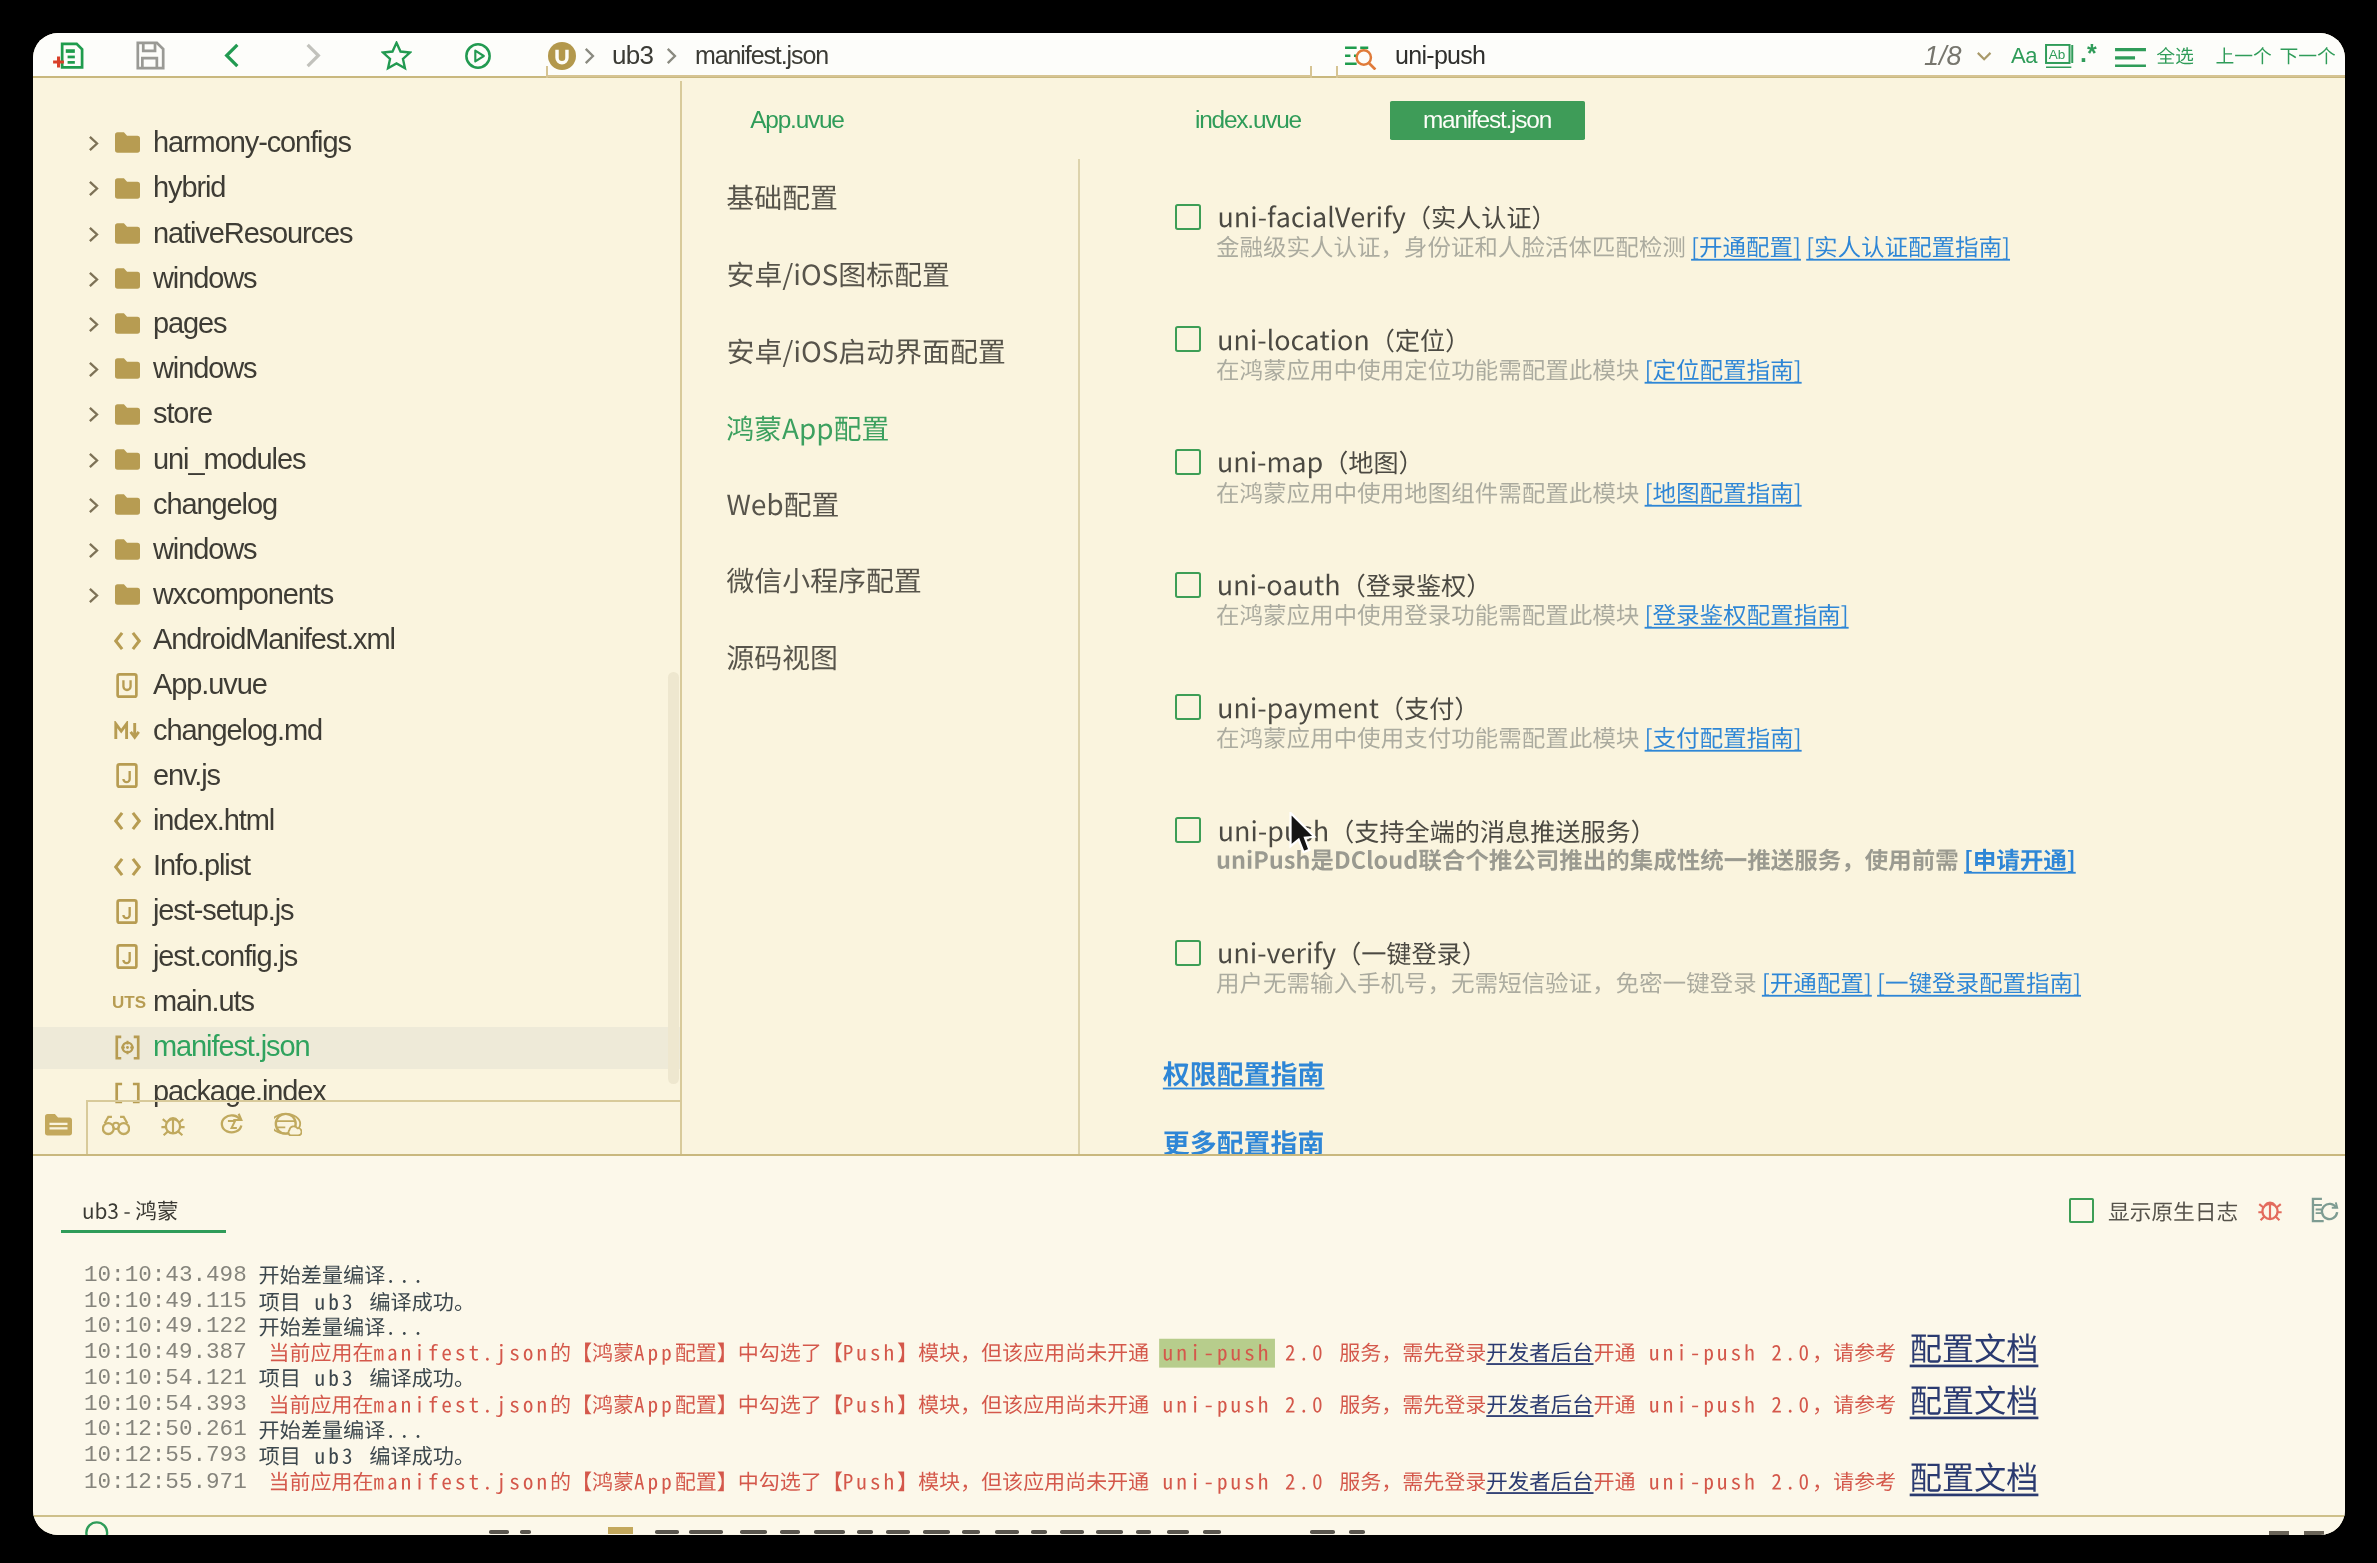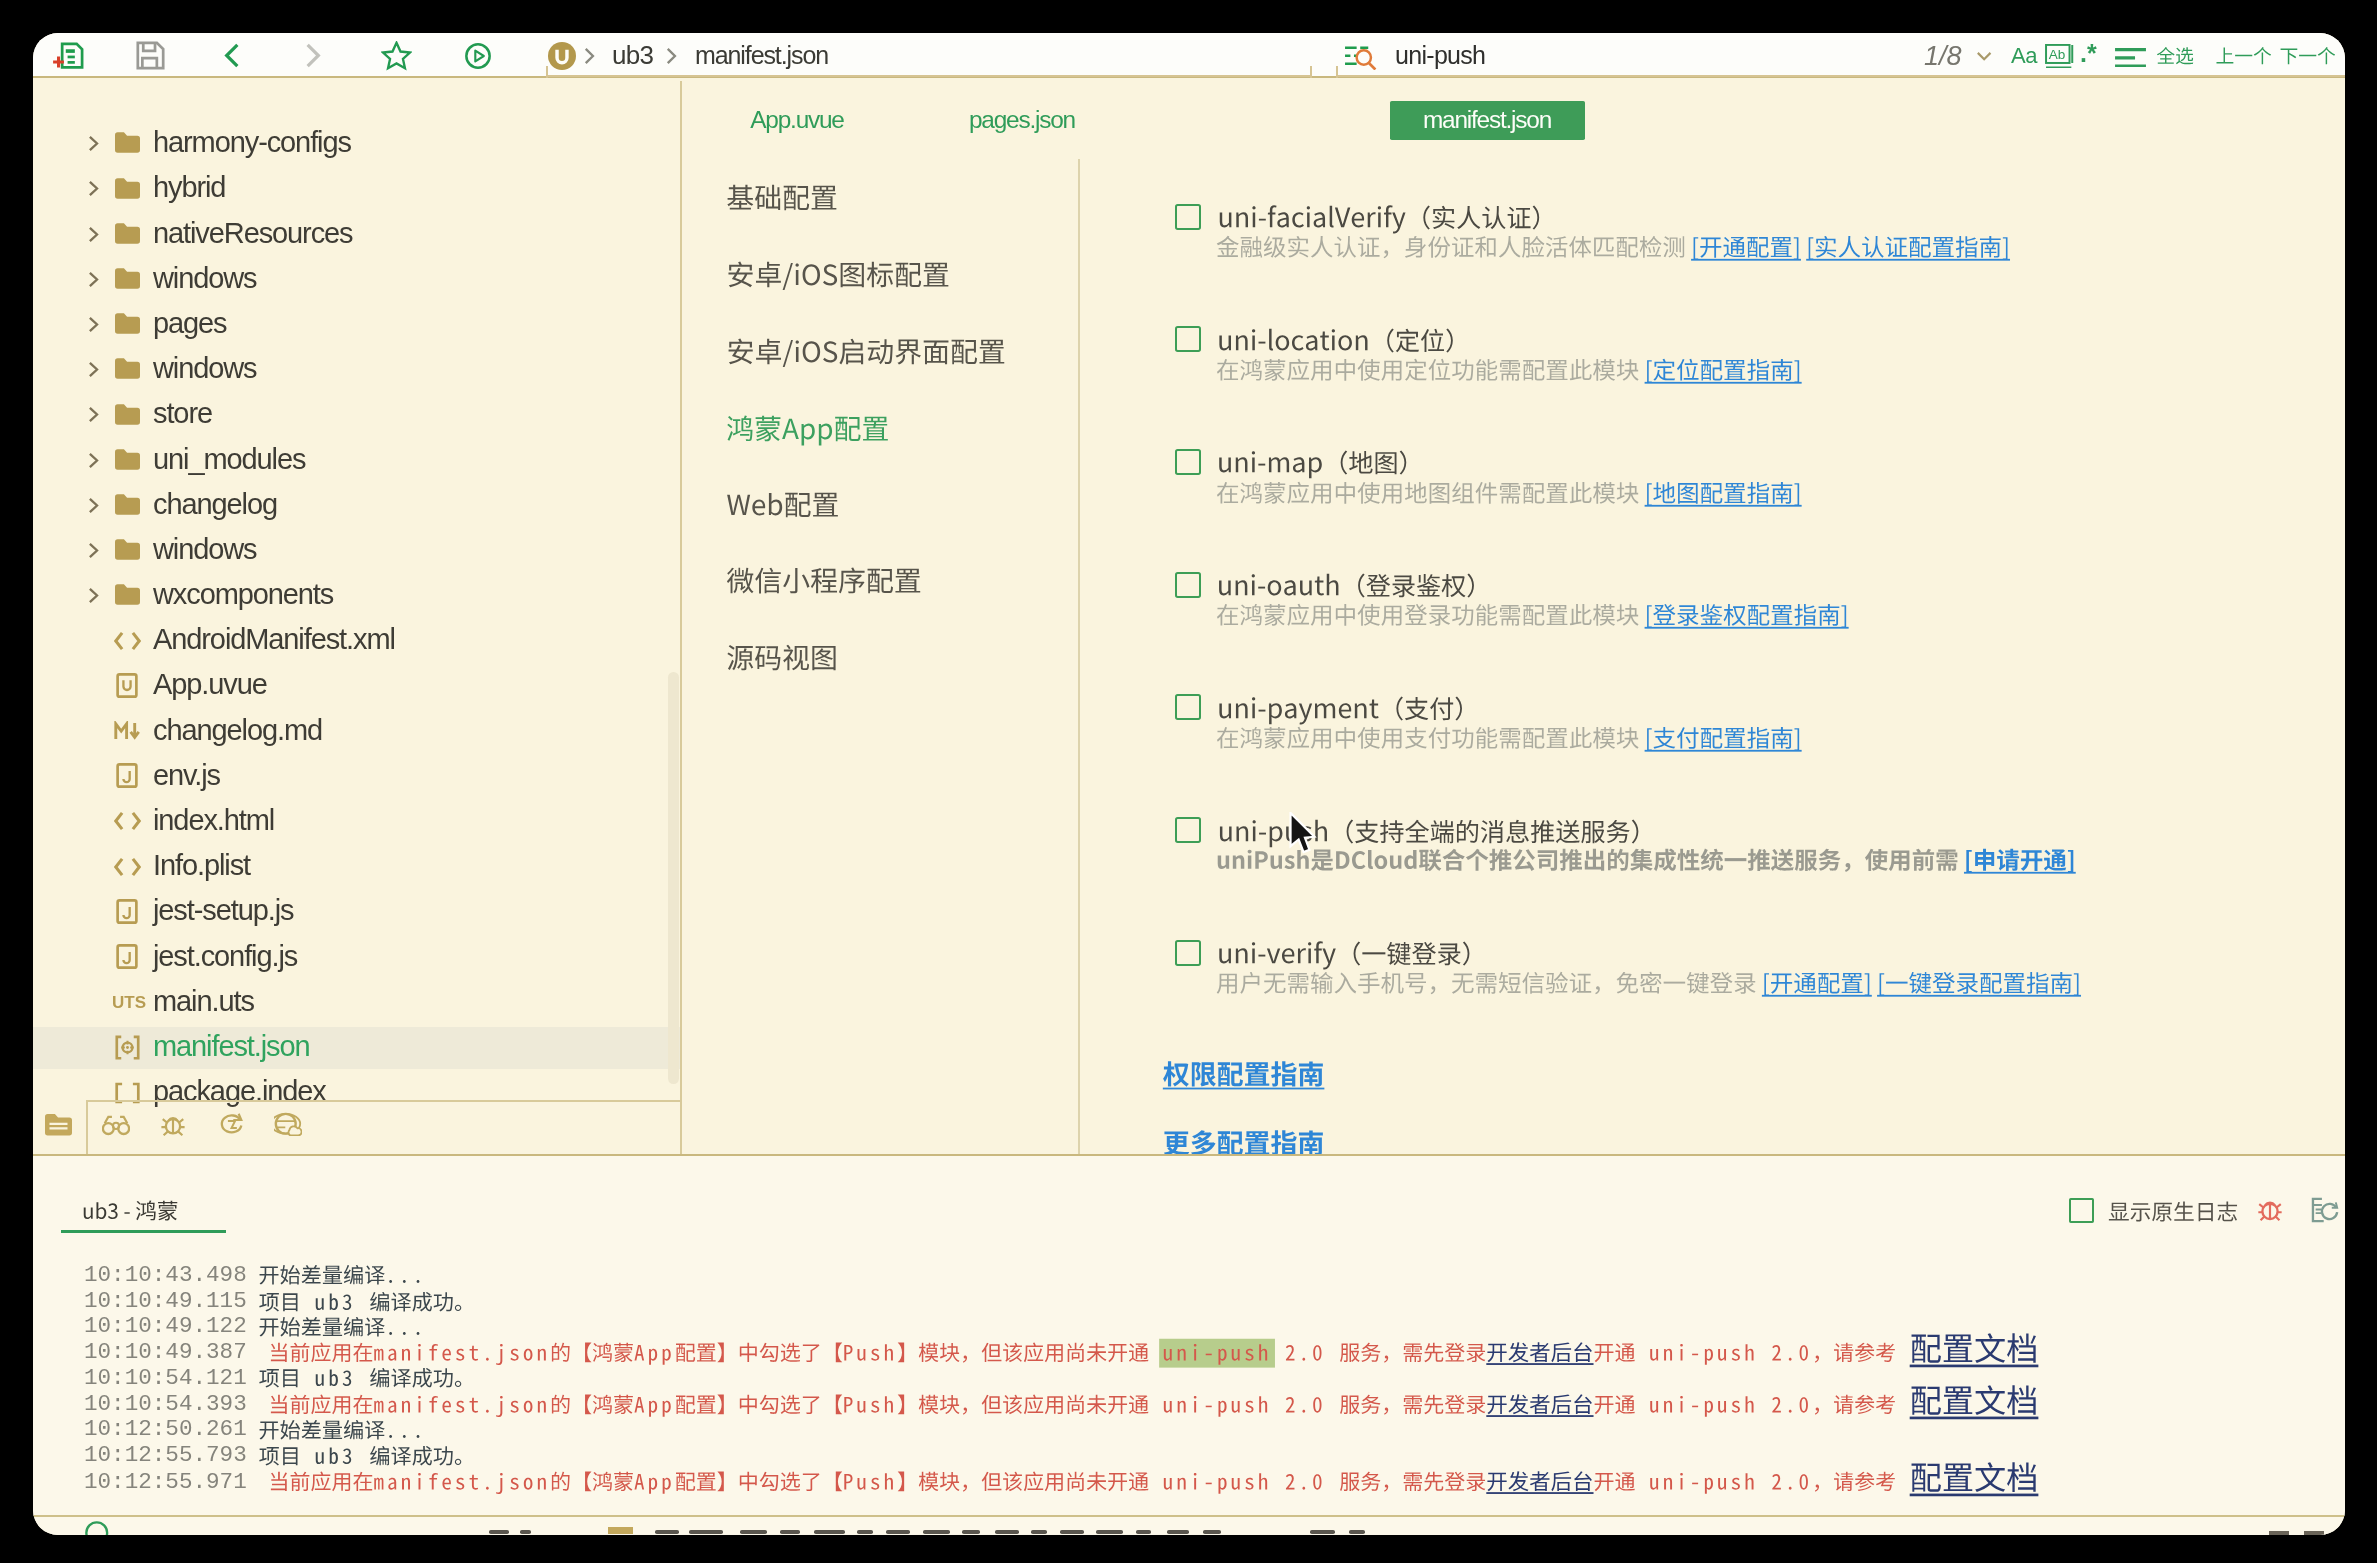--- a/index.html
+++ b/index.html
@@ -247,21 +247,21 @@
         <path d="M26 9 a11 9.5 0 1 0 1 6" fill="none" stroke="#c0a95e" stroke-width="2.6"></path>
         <path d="M18 9 h9 l-3 -7" fill="none" stroke="#c0a95e" stroke-width="2.4"></path>
         <path d="M12 10 h8 l-4 8 h6" fill="none" stroke="#c0a95e" stroke-width="2.2"></path>
       </svg>
       <svg style="position:absolute;left:241px;top:1079px" width="28" height="24.4" viewBox="0 0 31 27">
         <circle cx="13" cy="13" r="11" fill="none" stroke="#c0a95e" stroke-width="2.6"></circle>
         <path d="M13 2 a16 11 0 0 0 0 22 M13 2 a16 11 0 0 1 0 22 M2.5 10 h21 M2.5 17 h10" fill="none" stroke="#c0a95e" stroke-width="2"></path>
         <path d="M17 20 a5 5 0 0 1 9 -2 a4 4 0 0 1 1 8 h-9 a4 4 0 0 1 -1 -6 z" fill="#faf4de" stroke="#c0a95e" stroke-width="2"></path>
       </svg>
       <div style="position:absolute;left:493px;top:73px;width:542px;text-align:center;font-family:&quot;Liberation Sans&quot;,sans-serif;font-size:24.4px;line-height:28px;color:#2f9c59;font-weight:400;letter-spacing:-1.2px;white-space:pre;">App.uvue</div>
-      <div style="position:absolute;left:718px;top:73px;width:542px;text-align:center;font-family:&quot;Liberation Sans&quot;,sans-serif;font-size:24.4px;line-height:28px;color:#2f9c59;font-weight:400;letter-spacing:-1.2px;white-space:pre;">pages.json</div>
+      <div style="position:absolute;left:944px;top:73px;width:542px;text-align:center;font-family:&quot;Liberation Sans&quot;,sans-serif;font-size:24.4px;line-height:28px;color:#2f9c59;font-weight:400;letter-spacing:-1.2px;white-space:pre;">index.uvue</div>
       <div style="position:absolute;left:1357px;top:68px;width:195px;height:39px;background:#3e9c58;border-radius:1.8px"></div>
       <div style="position:absolute;left:1183px;top:73px;width:542px;text-align:center;font-family:&quot;Liberation Sans&quot;,sans-serif;font-size:24.4px;line-height:28px;color:#fdfdf8;font-weight:400;letter-spacing:-1.2px;white-space:pre;">manifest.json</div>
       <div style="position:absolute;left:1045px;top:126px;width:1.8px;height:995px;background:#ddd3ac"></div>
       <svg style="position:absolute;left:693px;top:149px" width="114" height="36" viewBox="0 -29 126 40">
         <g>
           <g fill="#57544b" transform="translate(0,0) scale(0.031,-0.031)">
             <use href="#Gh"></use>
             <use href="#Gi" x="1000"></use>
             <use href="#Gj" x="2000"></use>
             <use href="#Gk" x="3000"></use>

